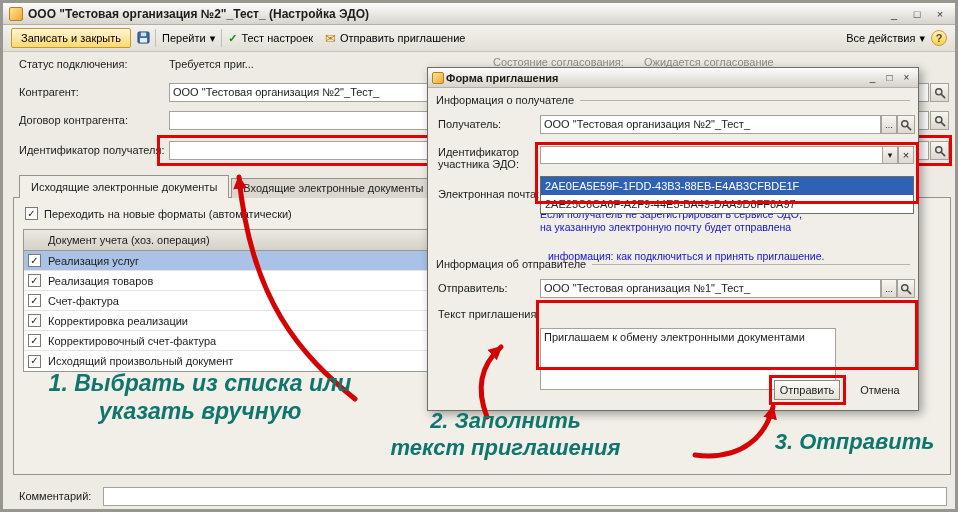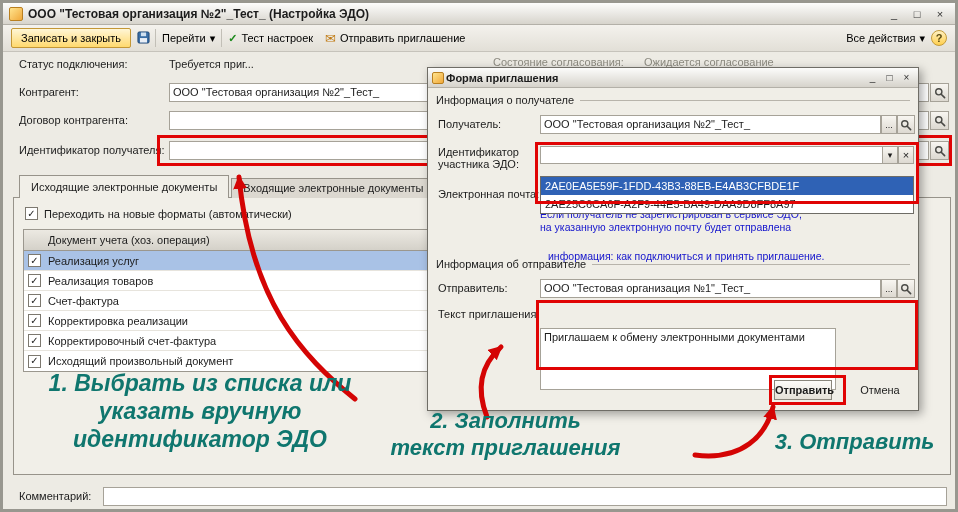--- a/index.html
+++ b/index.html
@@ -284,40 +284,39 @@
         <svg width="12" height="12" viewBox="0 0 12 12">
           <circle cx="4.8" cy="4.8" r="3.1" fill="none" stroke="#4a4a46" stroke-width="1.4"></circle>
           <line x1="7.2" y1="7.2" x2="10.6" y2="10.6" stroke="#4a4a46" stroke-width="1.6" stroke-linecap="round"></line>
         </svg>
       </div>
 
     <div class="flabel" style="left:10px;top:240px;">Текст приглашения:</div>
     <div class="dfield" style="left:112px;top:236px;width:296px;height:62px;line-height:14px;padding-top:1px;white-space:normal;margin-top:24px;">Приглашаем к обмену электронными документами</div>
     <div class="redbox" style="left:108px;top:232px;width:382px;height:70px;z-index:20;"></div>
 
-    <div class="dlgbtn" style="left:346px;top:312px;width:58px;font-weight:bold;">Отправить</div>
+    <div class="dlgbtn" style="left:346px;top:312px;width:66px;">Отправить</div>
     <div class="dlgbtn flat" style="left:424px;top:312px;width:56px;">Отмена</div>
     <div class="redbox" style="left:341px;top:307px;width:77px;height:30px;z-index:20;"></div>
   </div>
 
   <svg class="arrows">
     <defs>
       <marker id="ah" markerUnits="userSpaceOnUse" markerWidth="18" markerHeight="16" refX="12" refY="7" orient="auto">
         <path d="M0,0 L14,7 L0,14 z" fill="#d40404"></path>
       </marker>
     </defs>
     <path d="M352,396 C298,352 248,298 236,174" stroke="#d40404" stroke-width="5" fill="none" stroke-linecap="round" marker-end="url(#ah)"></path>
     <path d="M484,414 C473,386 478,362 498,344" stroke="#d40404" stroke-width="5" fill="none" stroke-linecap="round" marker-end="url(#ah)"></path>
     <path d="M692,452 C740,458 763,432 770,404" stroke="#d40404" stroke-width="5" fill="none" stroke-linecap="round" marker-end="url(#ah)"></path>
   </svg>
 
   <div class="redtext" style="left:22px;top:366px;width:350px;font-size:23px;line-height:28px;">
     <div>1. Выбрать из списка или</div>
     <div>указать вручную</div>
-    <div>идентификатор ЭДО</div>
   </div>
   <div class="redtext" style="left:380px;top:404px;width:245px;font-size:22px;line-height:27px;">
     <div>2. Заполнить</div>
     <div>текст приглашения</div>
   </div>
   <div class="redtext" style="left:754px;top:426px;width:195px;font-size:22px;">
     <div>3. Отправить</div>
   </div>
 
 </div>

